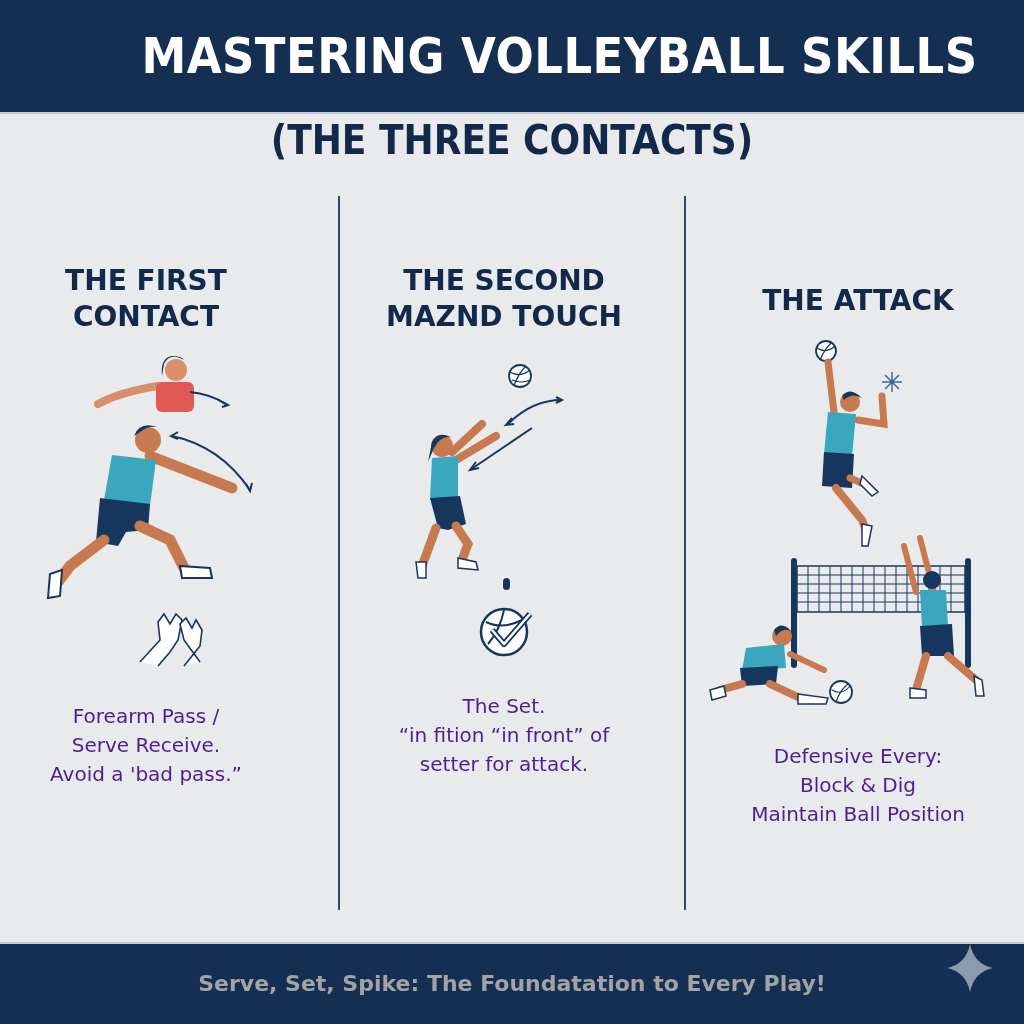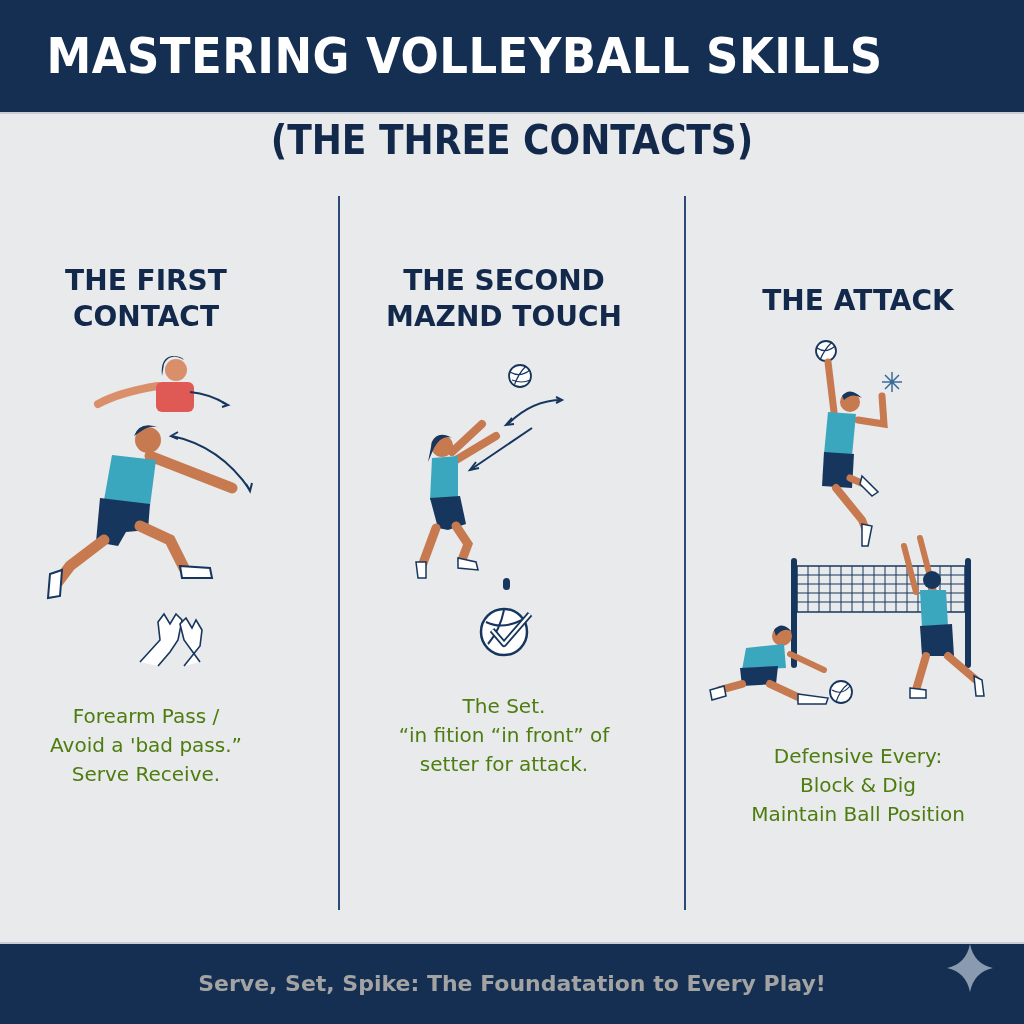--- a/index.html
+++ b/index.html
@@ -6,21 +6,21 @@
   body {
     width: 1024px; height: 1024px; overflow: hidden;
     background: #e8eaec;
     font-family: "Liberation Sans", "DejaVu Sans", sans-serif;
     color: #13294b;
     position: relative;
   }
   .top-banner {
     position: absolute; left: 0; top: 0; width: 1024px; height: 112px;
     background: #142f52;
-    display: flex; align-items: center; justify-content: flex-start;
+    display: flex; align-items: center; justify-content: flex-end;
     border-bottom: 2px solid #c8cdd3;
   }
   .top-banner h1 {
     margin: 0; color: #ffffff; font-weight: 700; font-size: 50px;
     letter-spacing: 0.5px; font-family: "DejaVu Sans", sans-serif;
     transform: scaleX(0.9);
   }
   .subtitle {
     position: absolute; left: 0; top: 112px; width: 1024px; text-align: center;
     font-family: "DejaVu Sans", sans-serif; font-weight: 700; font-size: 40px;
@@ -34,21 +34,21 @@
     position: absolute; top: 240px; height: 680px;
   }
   .col-title {
     position: absolute; width: 100%; text-align: center; margin: 0;
     font-family: "DejaVu Sans", sans-serif; font-weight: 700; font-size: 28px;
     line-height: 36px; color: #13294b;
   }
   .col-desc {
     position: absolute; width: 100%; text-align: center;
     font-family: "DejaVu Sans", sans-serif; font-size: 20px; line-height: 29px;
-    color: #4d7c0f;
+    color: #4c1d95;
   }
   .col-desc div { white-space: nowrap; }
   .illus { position: absolute; left: 0; top: 0; }
   .bottom-banner {
     position: absolute; left: 0; top: 942px; width: 1024px; height: 82px;
     background: #142f52; border-top: 2px solid #c8cdd3;
     display: flex; align-items: center; justify-content: center;
   }
   .bottom-banner .tagline {
     color: #a3a3a3; font-weight: 700; font-size: 22px;
@@ -100,22 +100,22 @@
       <path d="M246 484 l4 7 l2 -8" stroke="#17365e" stroke-width="2" fill="none"></path>
     </g>
 
     <g stroke="#17365e" stroke-width="1.6" fill="#fff">
       <path d="M140 662 L160 640 L158 622 L164 614 L170 624 L176 614 L182 620 L178 640 L170 652 L158 666"></path>
       <path d="M200 662 L184 640 L180 624 L186 618 L192 628 L196 620 L202 630 L200 646 L192 656 L184 666"></path>
     </g>
   </svg>
   <div class="col-desc" style="top:462px">
     <div>Forearm Pass /</div>
+    <div>Serve Receive.</div>
     <div>Avoid a 'bad pass.”</div>
-    <div>Serve Receive.</div>
   </div>
 </section>
 
 <section class="col" style="left:332px; width:344px;">
   <h2 class="col-title" style="top:23px">
     <div>THE SECOND</div>
     <div>MAZND TOUCH</div>
   </h2>
   <svg class="illus" width="344" height="420" viewBox="340 240 344 420">
     <g>

